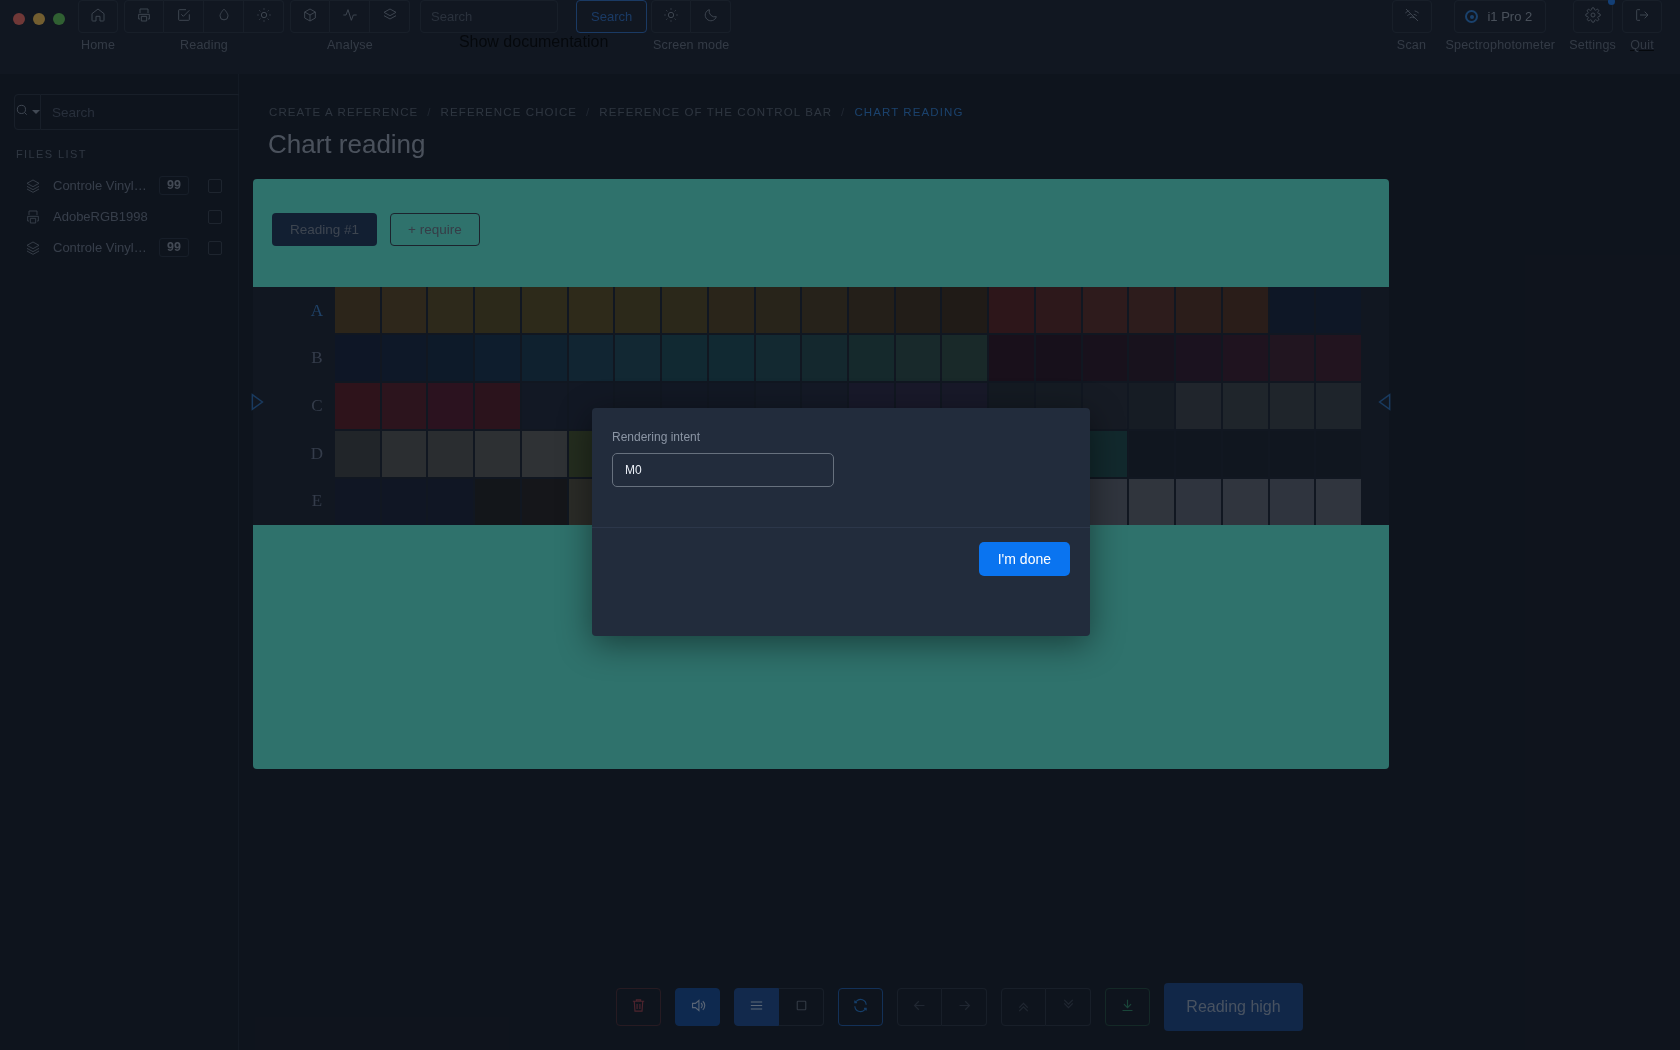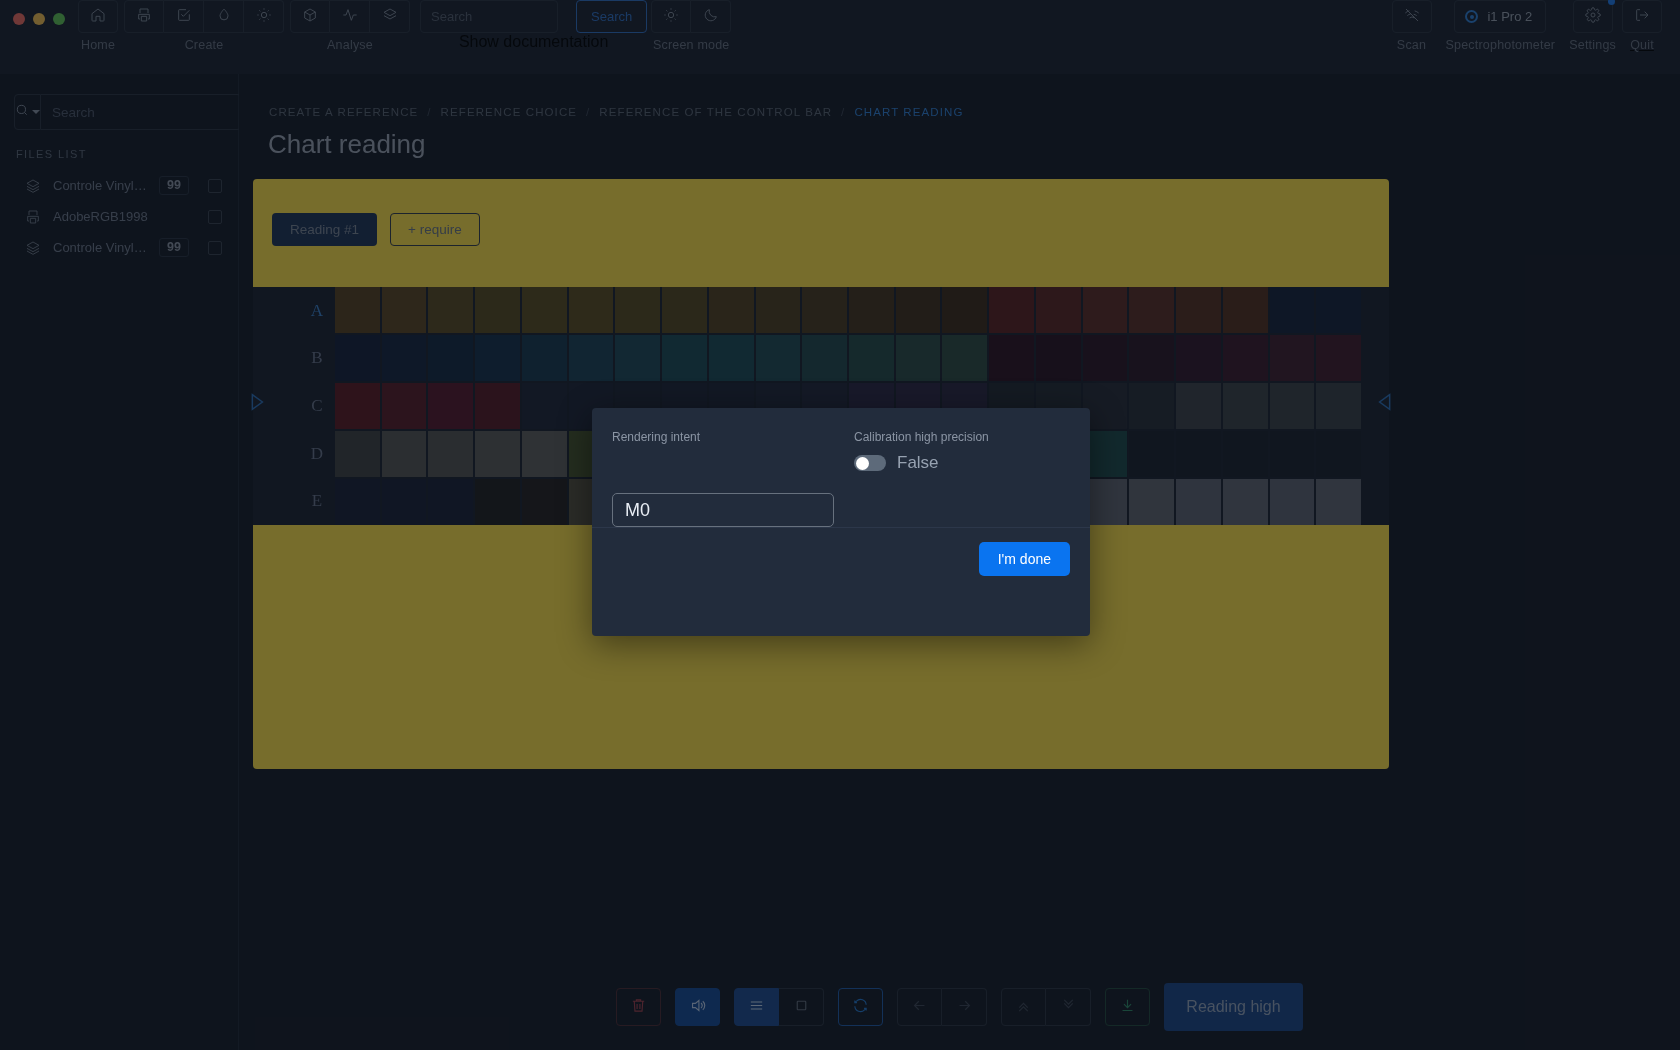--- a/index.html
+++ b/index.html
@@ -139,21 +139,21 @@
   .breadcrumb .sep { color: #3c4554; }
   .breadcrumb .crumb.active { color: #2f7fd4; }
   .page-title {
     position: absolute; top: 55px; left: 29px;
     font-size: 26px; color: #9aa3b1; font-weight: 400;
   }
 
   .card {
     position: absolute; top: 105px; left: 14px;
     width: 1136px; height: 590px;
-    background: #fde047; border-radius: 4px;
+    background: #5eead4; border-radius: 4px;
   }
   .card-head { position: absolute; top: 0; left: 0; right: 0; height: 108px; }
   .tabs { position: absolute; top: 34px; left: 19px; display: flex; gap: 13px; }
   .tab {
     height: 33px; padding: 0 17px; border-radius: 4px;
     display: flex; align-items: center; font-size: 13.5px;
     background: #1d3356; color: #7d8796; border: 1px solid transparent;
   }
   .tab.ghost { background: transparent; border: 1px solid #333c4a; color: #6b7583; }
 
@@ -240,22 +240,22 @@
   }
   .modal-body {
     height: 120px; padding: 22px 20px 0 20px;
     display: flex; gap: 20px; border-bottom: 1px solid #2c374a;
   }
   .field { width: 222px; }
   .field-label { font-size: 12px; color: #8b95a4; margin-bottom: 9px; }
   .field-input {
     width: 222px; height: 34px; background: transparent;
     border: 1px solid #67717e; border-radius: 5px;
-    color: #e9eef5; font-size: 18px; padding: 0 12px;
-    font-family: "Liberation Sans", sans-serif; outline: none; margin-top: 40px;
+    color: #e9eef5; font-size: 12px; padding: 0 12px;
+    font-family: "Liberation Sans", sans-serif; outline: none;
   }
   .toggle-row { display: flex; align-items: center; gap: 11px; }
   .toggle {
     width: 32px; height: 16px; border-radius: 9px;
     background: #5d6a7a; position: relative;
   }
   .toggle::after {
     content: ''; position: absolute; left: 1.5px; top: 1.5px;
     width: 13px; height: 13px; border-radius: 50%; background: #ffffff;
   }
@@ -319,21 +319,21 @@
       </div>
       <div class="tbtn">
         <span>
           <svg viewBox="0 0 24 24">
               <circle cx="12" cy="12" r="4"></circle>
               <path d="M12 2v2M12 20v2M4 12H2M22 12h-2M5 5l1.5 1.5M17.5 17.5L19 19M19 5l-1.5 1.5M6.5 17.5L5 19"></path>
             </svg>
         </span>
       </div>
     </div>
-    <div class="glabel">Create</div>
+    <div class="glabel">Reading</div>
   </div>
 
   <div class="tgroup">
     <div class="btns">
       <div class="tbtn">
         <span>
           <svg viewBox="0 0 24 24">
               <path d="M12 3l8 4.5v9L12 21l-8-4.5v-9z"></path>
               <path d="M4 7.5l8 4.5 8-4.5M12 12v9"></path>
             </svg>
@@ -756,24 +756,17 @@
 </div>
 
 <div class="overlay"></div>
 
 <div class="modal">
   <div class="modal-body">
     <div class="field">
       <div class="field-label">Rendering intent</div>
       <input class="field-input" value="M0" style="">
     </div>
-    <div class="field">
-      <div class="field-label">Calibration high precision</div>
-      <div class="toggle-row">
-        <span class="toggle"></span>
-        <span class="toggle-text">False</span>
-      </div>
-    </div>
   </div>
   <div class="modal-foot">
     <button class="ready-btn">I'm done</button>
   </div>
 </div>
 
 </body></html>

